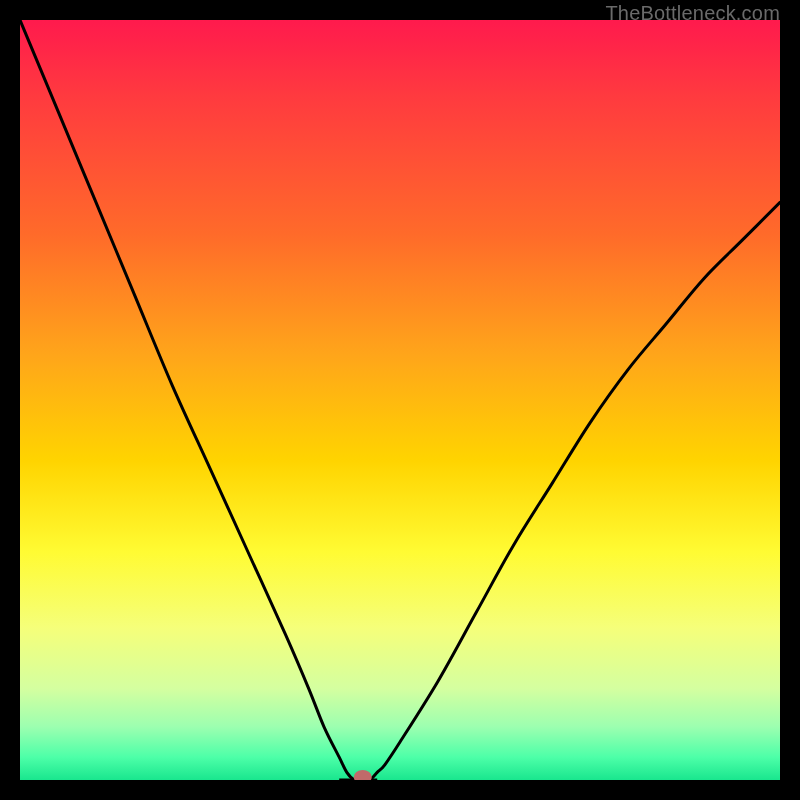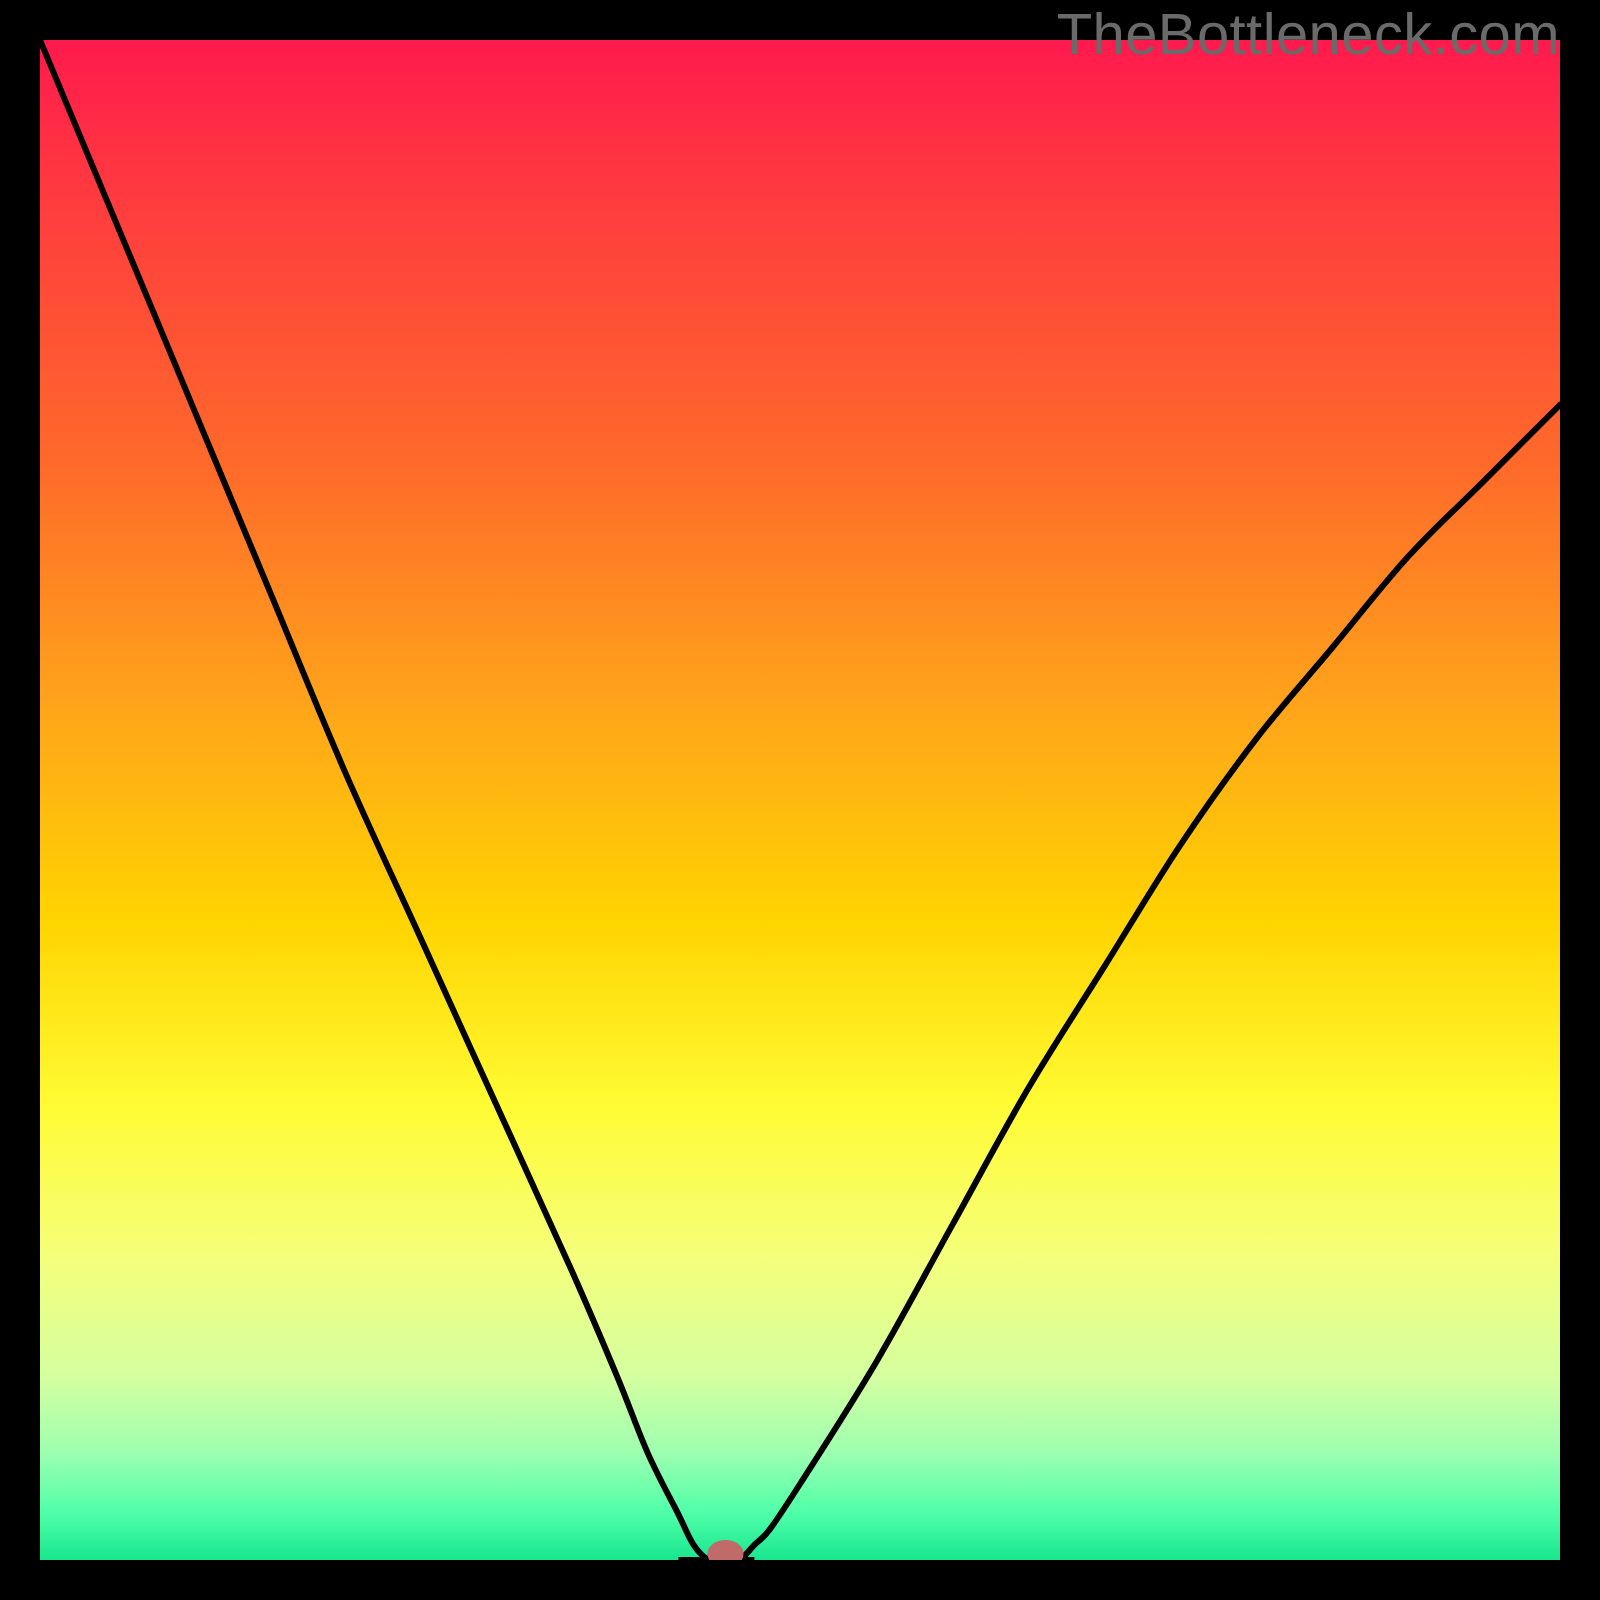--- a/index.html
+++ b/index.html
@@ -14,21 +14,21 @@
   .frame {
     position: absolute;
     inset: 0;
     background: #000000;
   }
   .watermark {
     position: absolute;
     top: 2px;
     right: 20px;
     color: #6a6a6a;
-    font-size: 29px;
+    font-size: 20px;
     font-weight: 400;
     letter-spacing: 0.2px;
     z-index: 10;
     user-select: none;
   }
   .plot-area {
     position: absolute;
     left: 20px;
     top: 20px;
     right: 20px;

